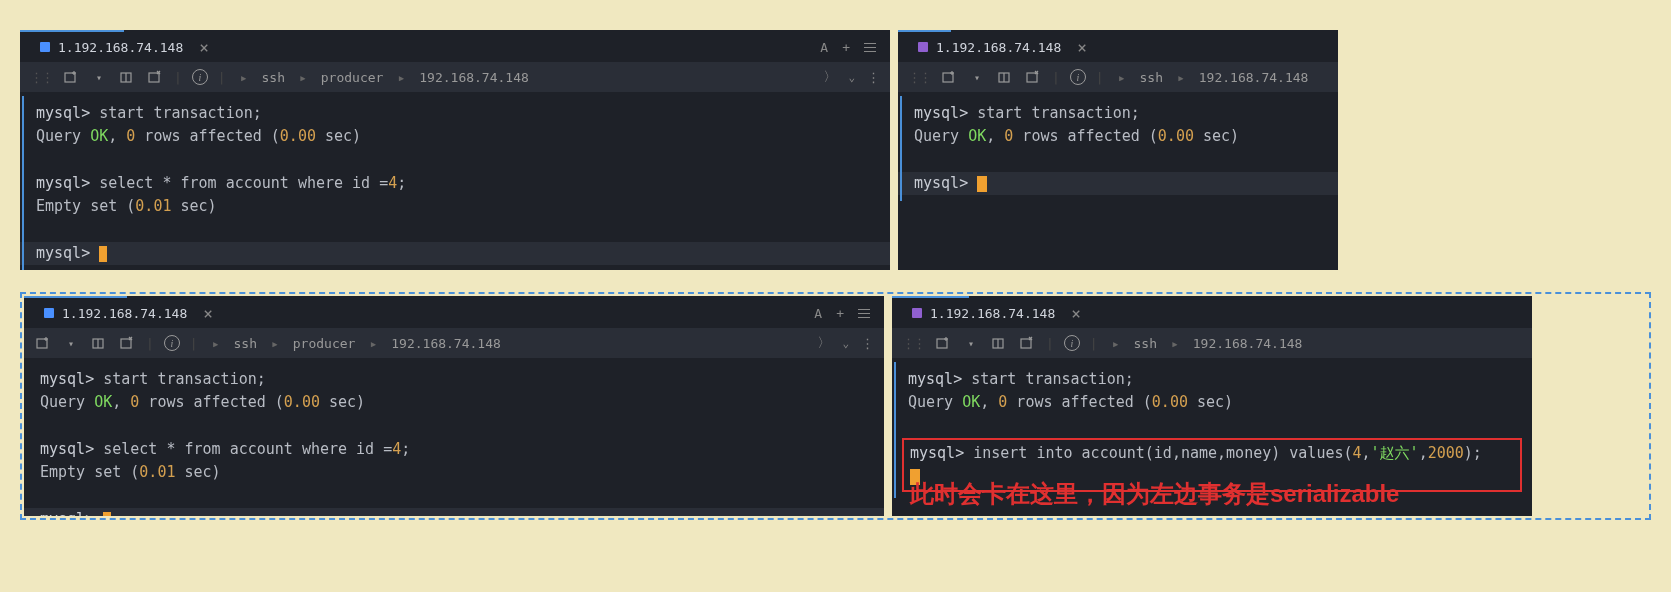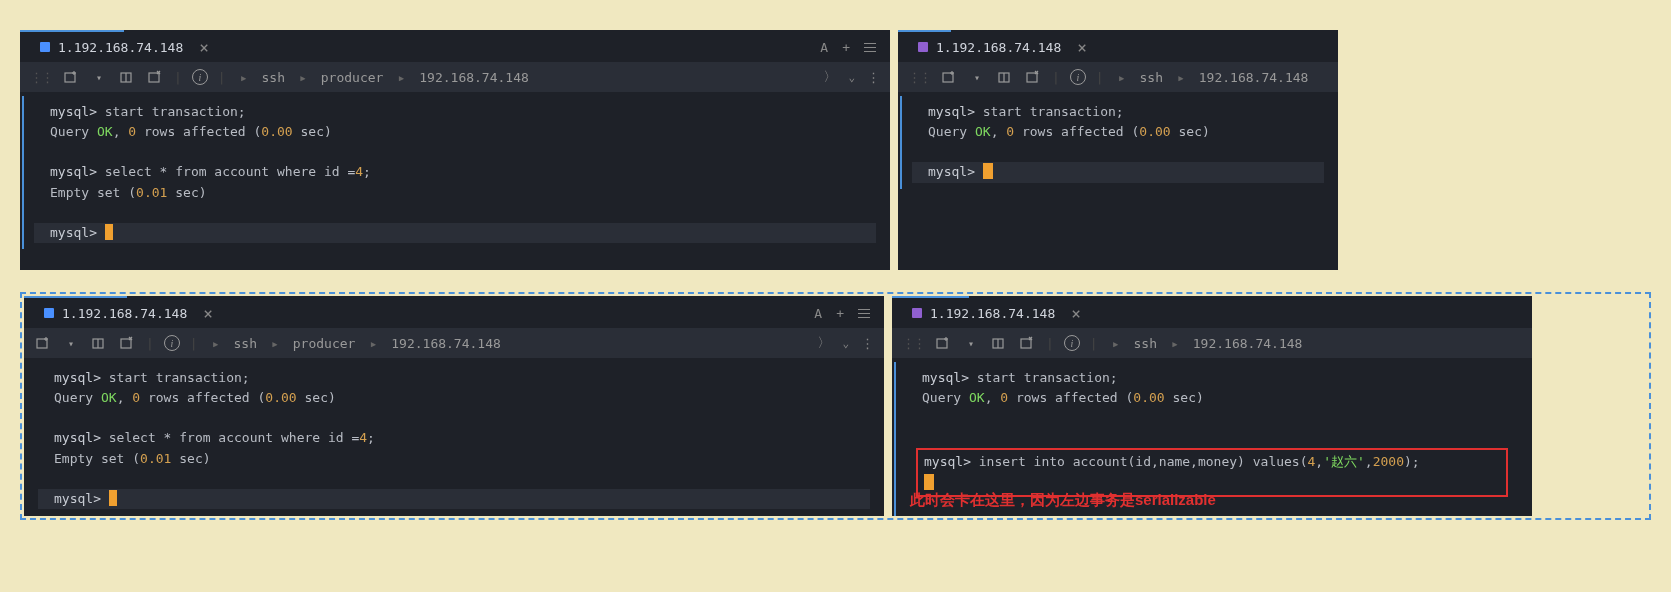--- a/index.html
+++ b/index.html
@@ -117,23 +117,23 @@
     .crumb-sep { color: #666; margin: 0 4px; }
     .toolbar-right {
       margin-left: auto;
       display: flex;
       align-items: center;
       gap: 12px;
       color: #888;
     }
 
     .terminal {
-      padding: 10px 30px;
+      padding: 10px 16px;
       line-height: 1.55;
-      font-size: 13px;
+      font-size: 15px;
       position: relative;
     }
     .term-line { white-space: pre; }
     .left-border {
       position: absolute;
       left: 2px;
       top: 4px;
       bottom: 4px;
       width: 2px;
       background: #4a90d9;
@@ -155,27 +155,27 @@
       background: #f0a030;
       vertical-align: text-bottom;
     }
     .highlight-line {
       background: #2a2e37;
       margin: 0 -16px;
       padding: 0 16px;
     }
     .red-box {
       border: 2px solid #e03030;
-      margin: 20px -6px;
+      margin: 0 -6px;
       padding: 2px 6px;
     }
     .annotation {
       color: #e03030;
       font-weight: bold;
-      font-size: 15px;
+      font-size: 24px;
       position: absolute;
       bottom: 10px;
       left: 890px;
       font-family: "Microsoft YaHei", sans-serif;
     }
     .row-2-wrap { position: relative; }
     .str { color: #7fd960; }
   </style>
 </head>
 <body>

